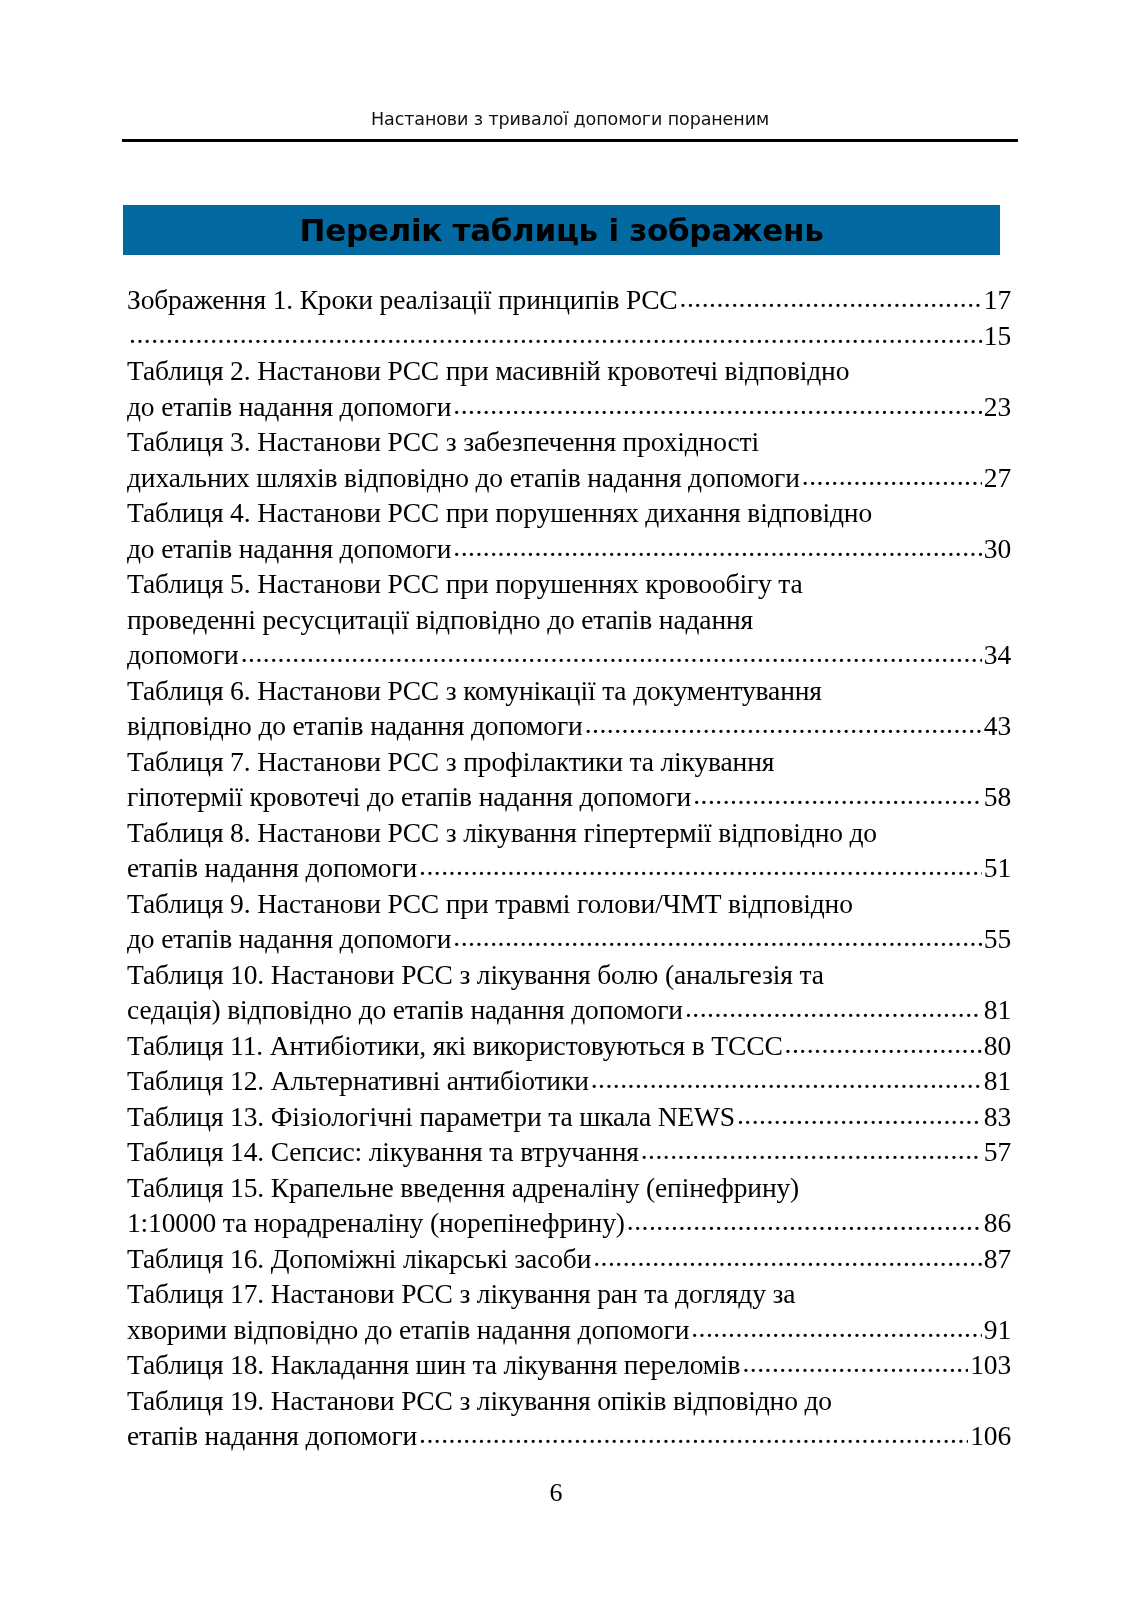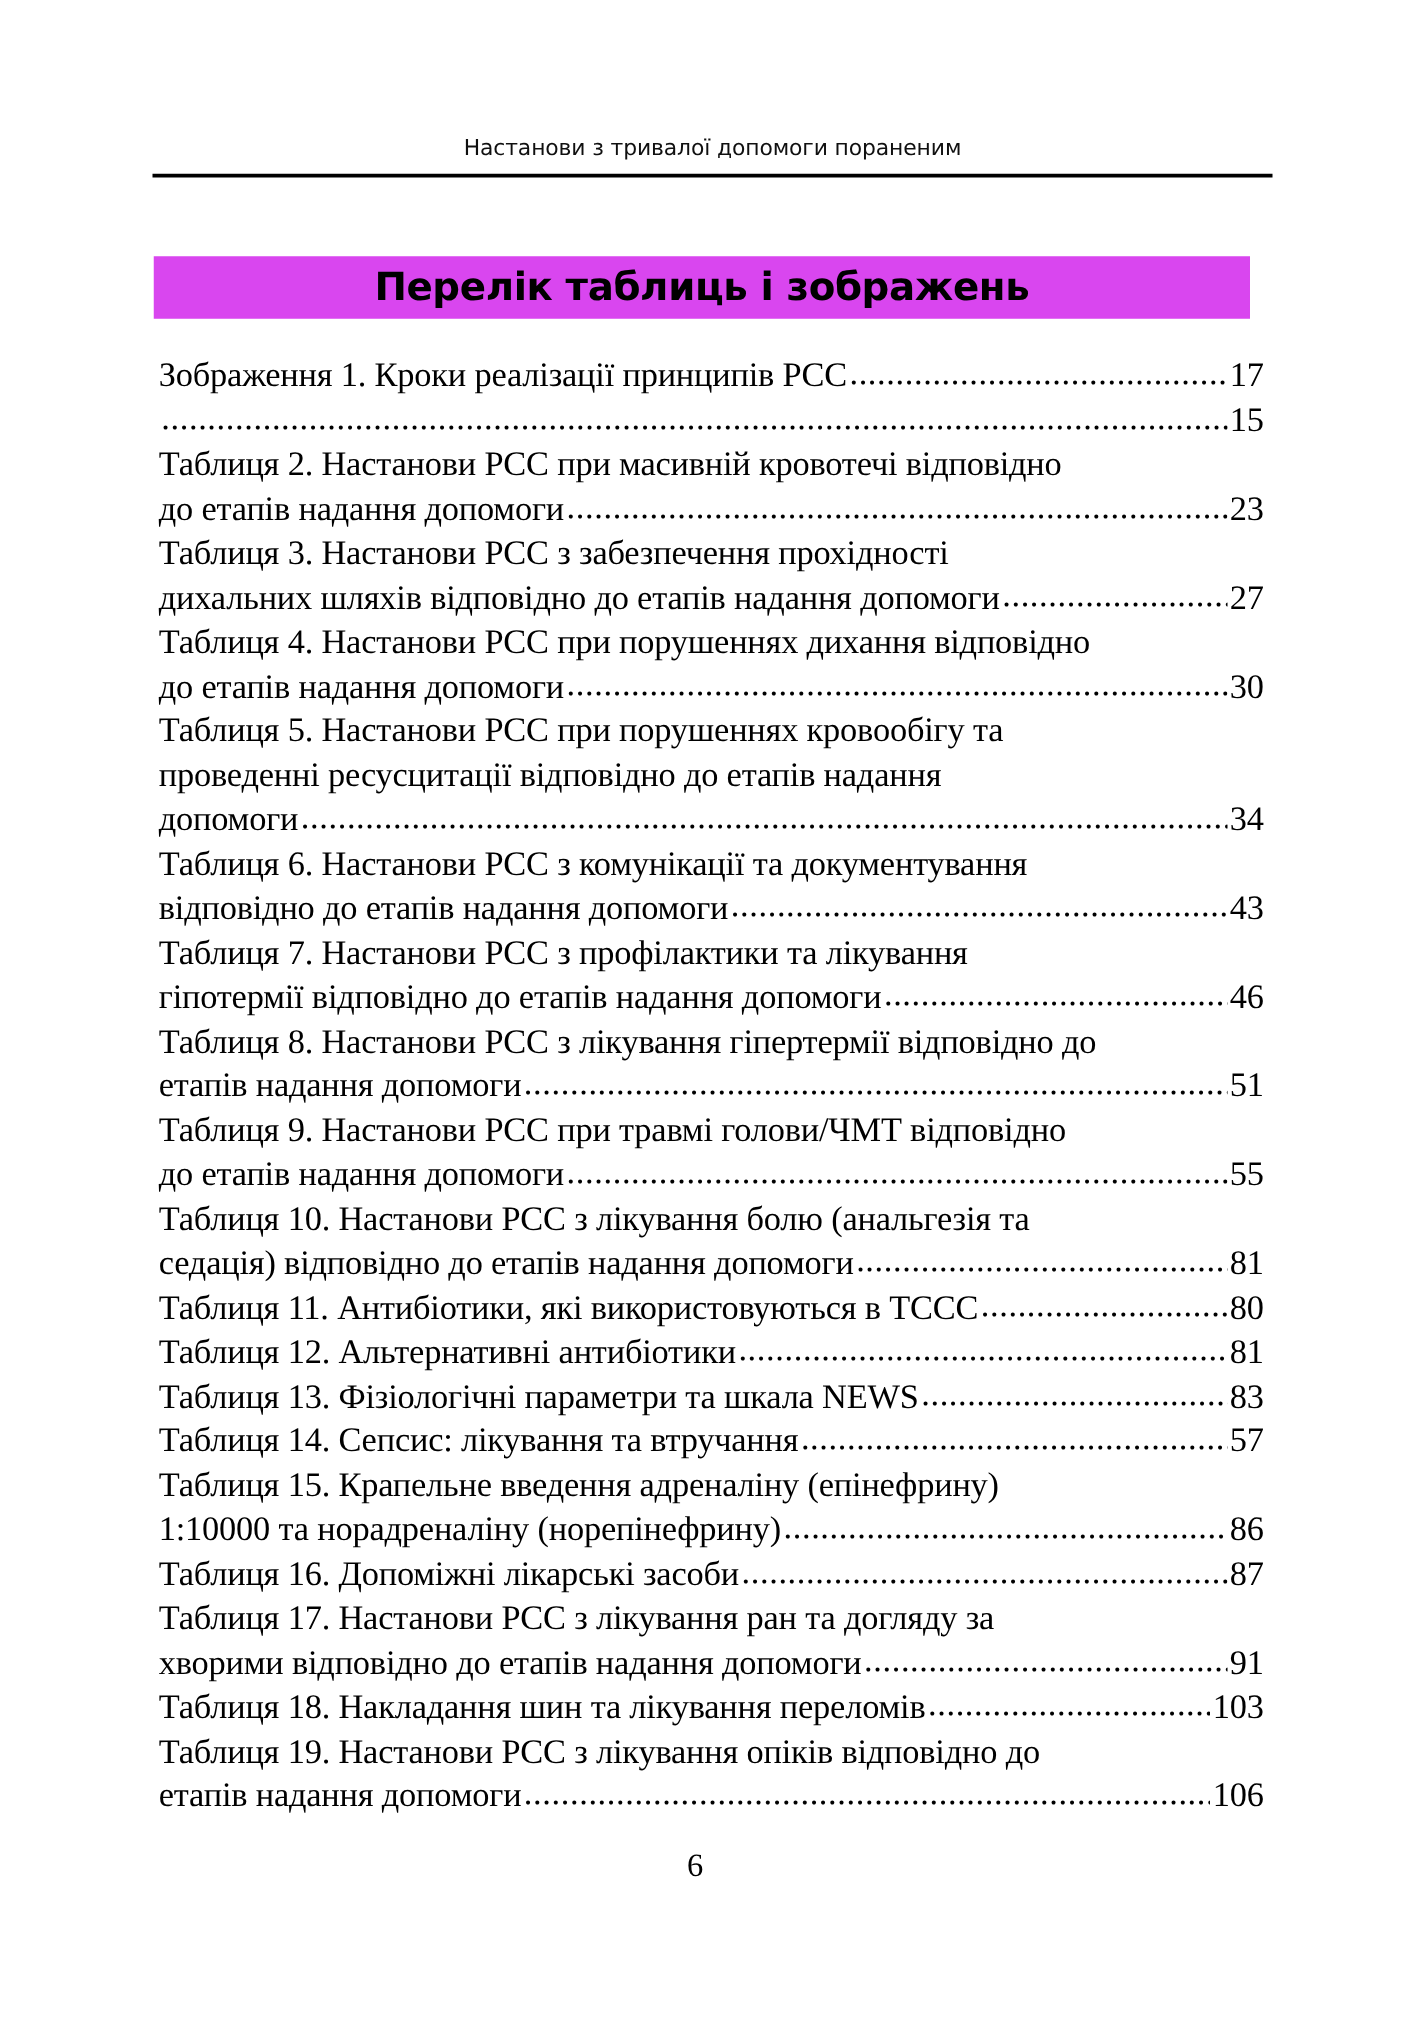--- a/index.html
+++ b/index.html
@@ -46,21 +46,21 @@
     background: #000000;
   }
 
   
   .title-banner {
     position: absolute;
     left: 123px;
     top: 205px;
     width: 877px;
     height: 50px;
-    background: #d946ef;
+    background: #0369a1;
     display: flex;
     align-items: center;
     justify-content: center;
   }
   .title-banner-text {
     font-family: "DejaVu Sans", "Liberation Sans", sans-serif;
     font-weight: bold;
     font-size: 31px;
     line-height: 34px;
     letter-spacing: -0.3px;
@@ -191,23 +191,23 @@
         <span class="toc-head">Таблиця 6. Настанови PCC з комунікації та документування</span>
         <span class="toc-tail">
           <span class="tail-text">відповідно до етапів надання допомоги</span>
           <span class="toc-leader">.......................................................................................................................................................................................................</span>
           <span class="toc-page">43</span>
         </span>
       </div>
       <div class="toc-entry">
         <span class="toc-head">Таблиця 7. Настанови PCC з профілактики та лікування</span>
         <span class="toc-tail">
-          <span class="tail-text">гіпотермії відповідно до етапів надання допомоги</span>
-          <span class="toc-leader">.......................................................................................................................................................................................................</span>
-          <span class="toc-page">46</span>
+          <span class="tail-text">гіпотермії кровотечі до етапів надання допомоги</span>
+          <span class="toc-leader">.......................................................................................................................................................................................................</span>
+          <span class="toc-page">58</span>
         </span>
       </div>
       <div class="toc-entry">
         <span class="toc-head">Таблиця 8. Настанови PCC з лікування гіпертермії відповідно до</span>
         <span class="toc-tail">
           <span class="tail-text">етапів надання допомоги</span>
           <span class="toc-leader">.......................................................................................................................................................................................................</span>
           <span class="toc-page">51</span>
         </span>
       </div>

